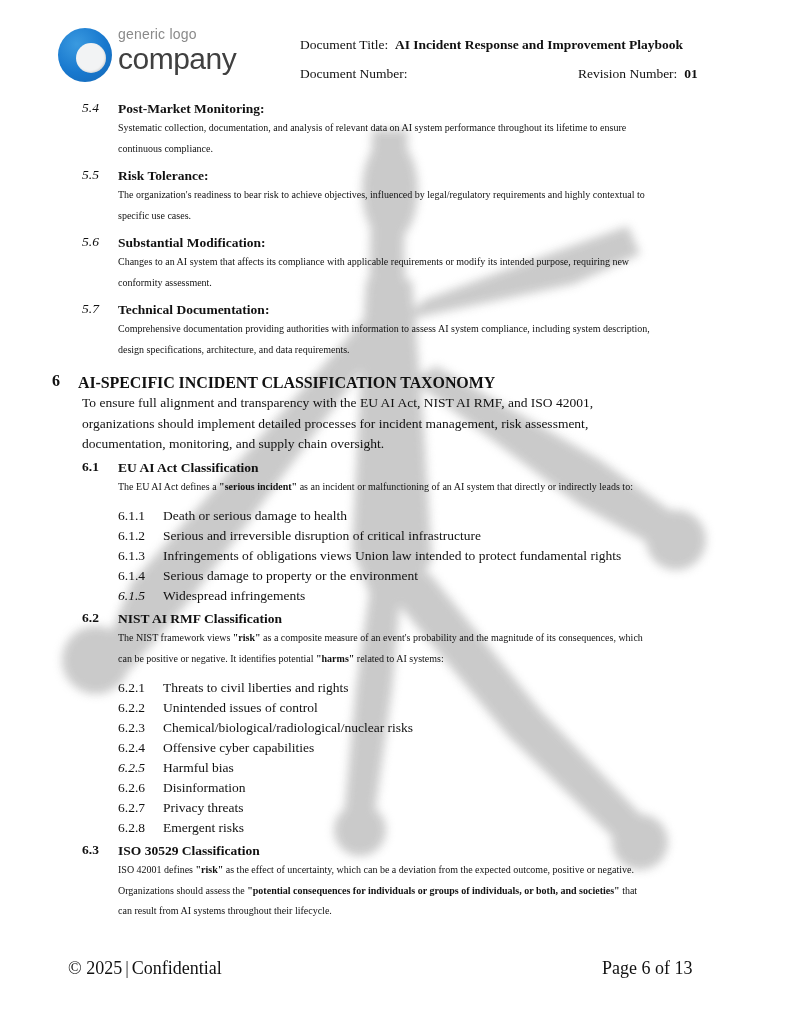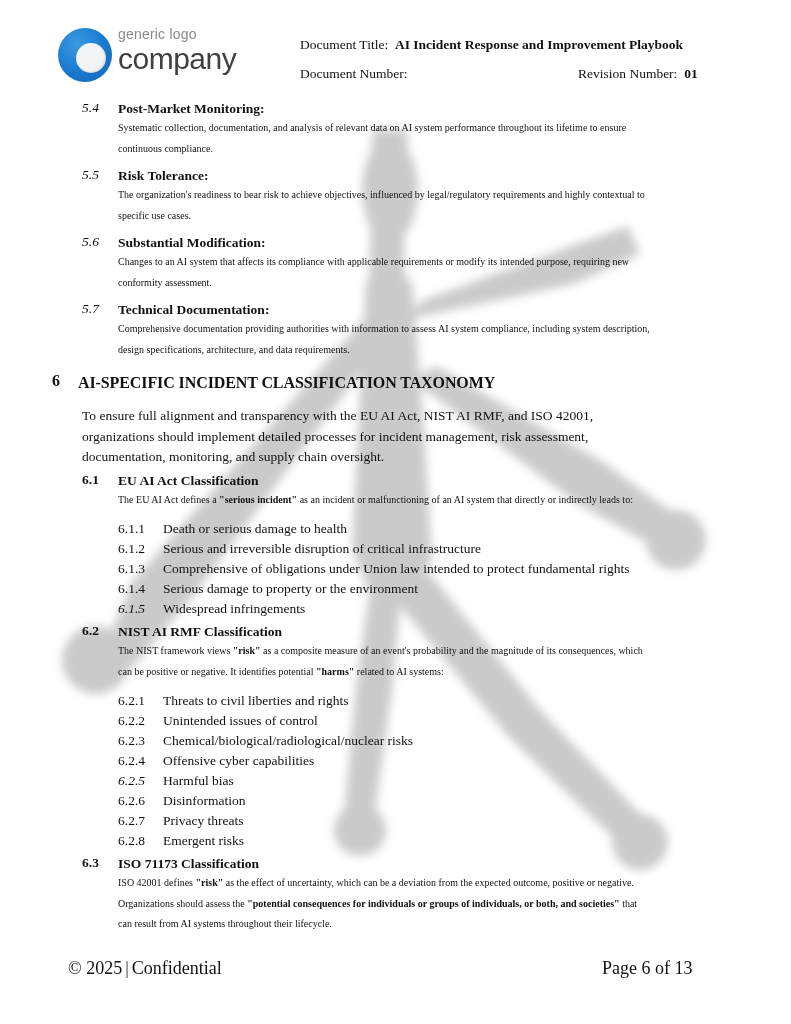--- a/index.html
+++ b/index.html
@@ -165,21 +165,21 @@
     font-size: 16px;
     font-weight: bold;
     letter-spacing: -0.1px;
     line-height: 21px;
   }
   .sec-l1 .body {
     margin-left: 82px;
     margin-right: 108px;
     font-size: 13.5px;
     line-height: 20.5px;
-    margin-top: 13px;
+    margin-top: 0;
   }
 
   
   .list3 { margin-top: 9px; }
   .li3 {
     position: relative;
     font-size: 13.5px;
     line-height: 19.5px;
     min-height: 19.5px;
     margin-bottom: 0.5px;
@@ -325,21 +325,21 @@
       <div class="li3">
           <span class="num">6.1.1</span>
           <span class="txt">Death or serious damage to health</span>
         </div>
       <div class="li3">
           <span class="num">6.1.2</span>
           <span class="txt">Serious and irreversible disruption of critical infrastructure</span>
         </div>
       <div class="li3">
           <span class="num">6.1.3</span>
-          <span class="txt">Comprehensive of obligations under Union law intended to protect fundamental rights</span>
+          <span class="txt">Infringements of obligations views Union law intended to protect fundamental rights</span>
         </div>
       <div class="li3">
           <span class="num">6.1.4</span>
           <span class="txt">Serious damage to property or the environment</span>
         </div>
       <div class="li3">
           <span class="num italic">6.1.5</span>
           <span class="txt">Widespread infringements</span>
         </div>
     </div>
@@ -381,21 +381,21 @@
         </div>
       <div class="li3">
           <span class="num">6.2.8</span>
           <span class="txt">Emergent risks</span>
         </div>
     </div>
     <div class="gap-xs"></div>
 
     <div class="sec-l2">
       <span class="num upright">6.3</span>
-      <div class="hd">ISO 71173 Classification</div>
+      <div class="hd">ISO 30529 Classification</div>
       <div class="body"><span>ISO 42001 defines </span><b>"risk"</b><span> as the effect of uncertainty, which can be a deviation from the expected outcome, positive or negative. Organizations should assess the </span><b>"potential consequences for individuals or groups of individuals, or both, and societies"</b><span> that can result from AI systems throughout their lifecycle.</span></div>
     </div>
 
   </div>
 
   <div class="footer">
     <span class="left">
       <span>© 2025</span><span class="sep">|</span><span>Confidential</span>
     </span>
     <span class="right">Page 6 of 13</span>

